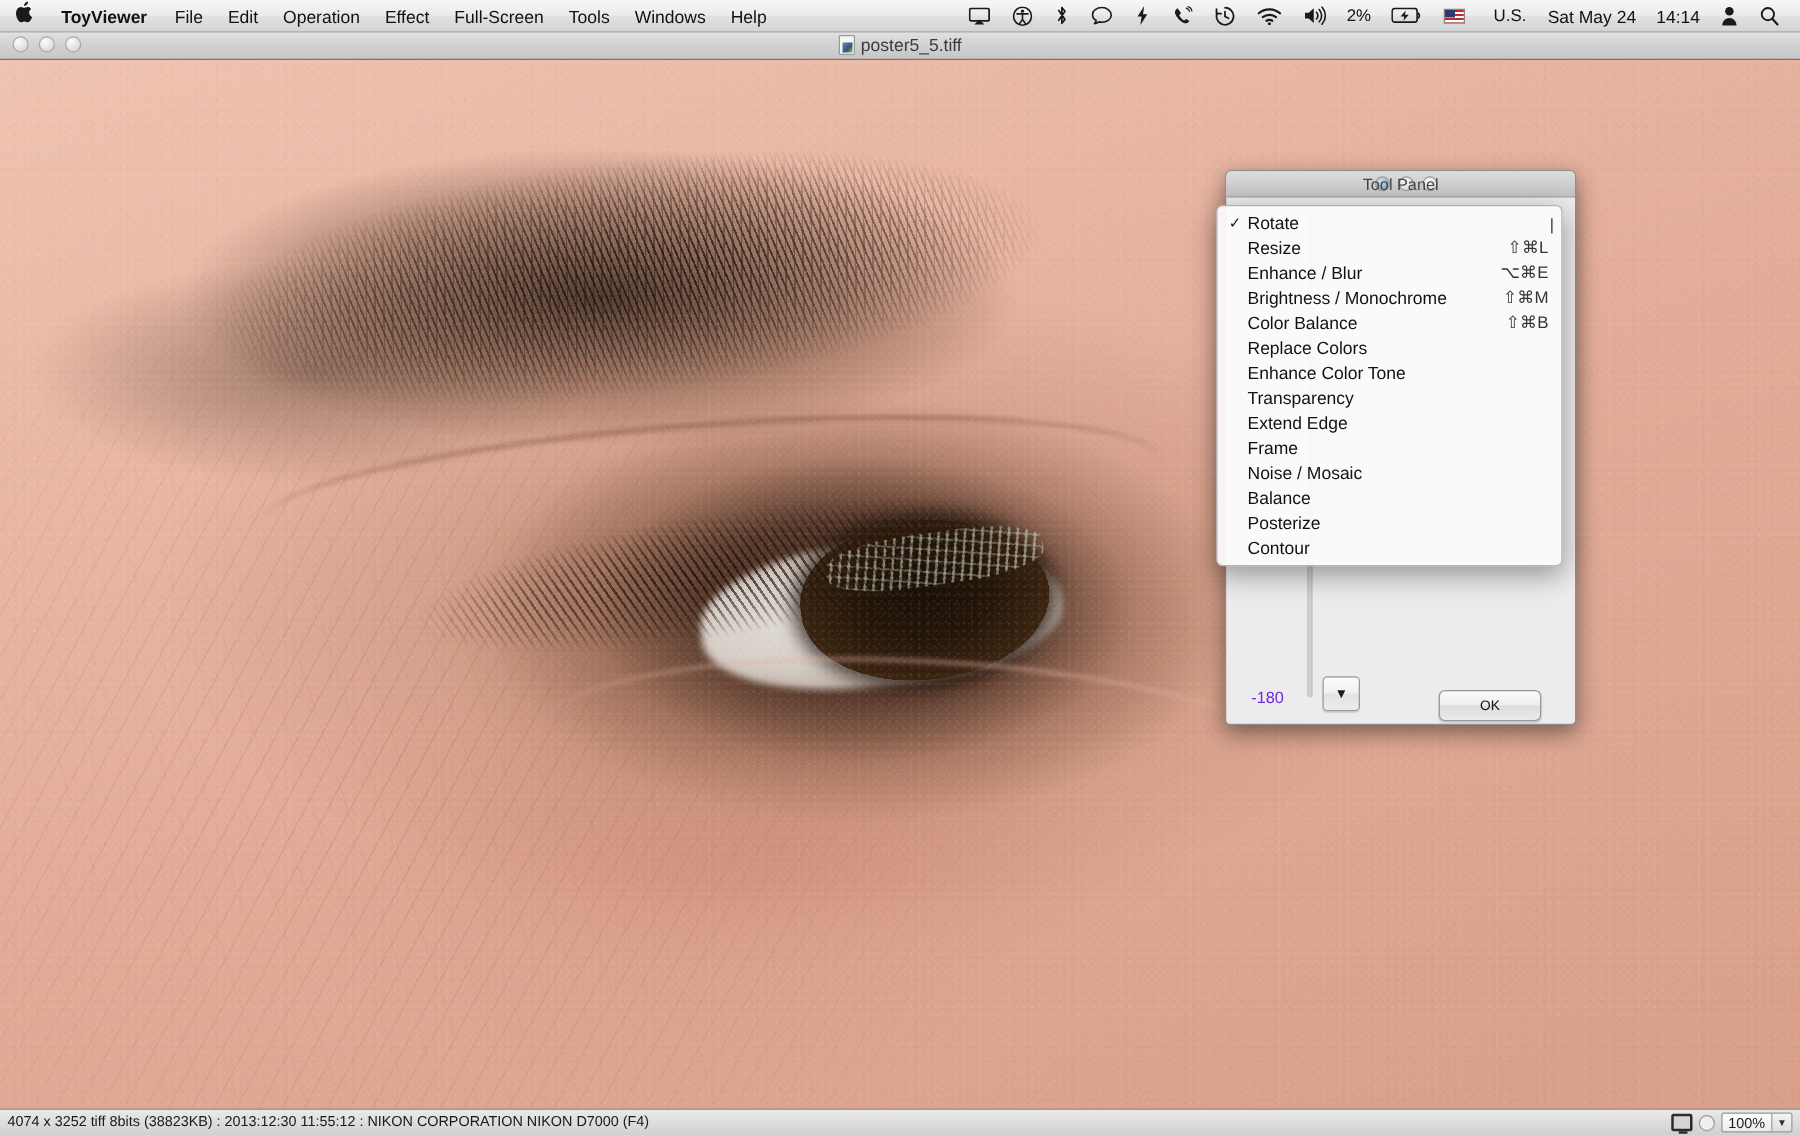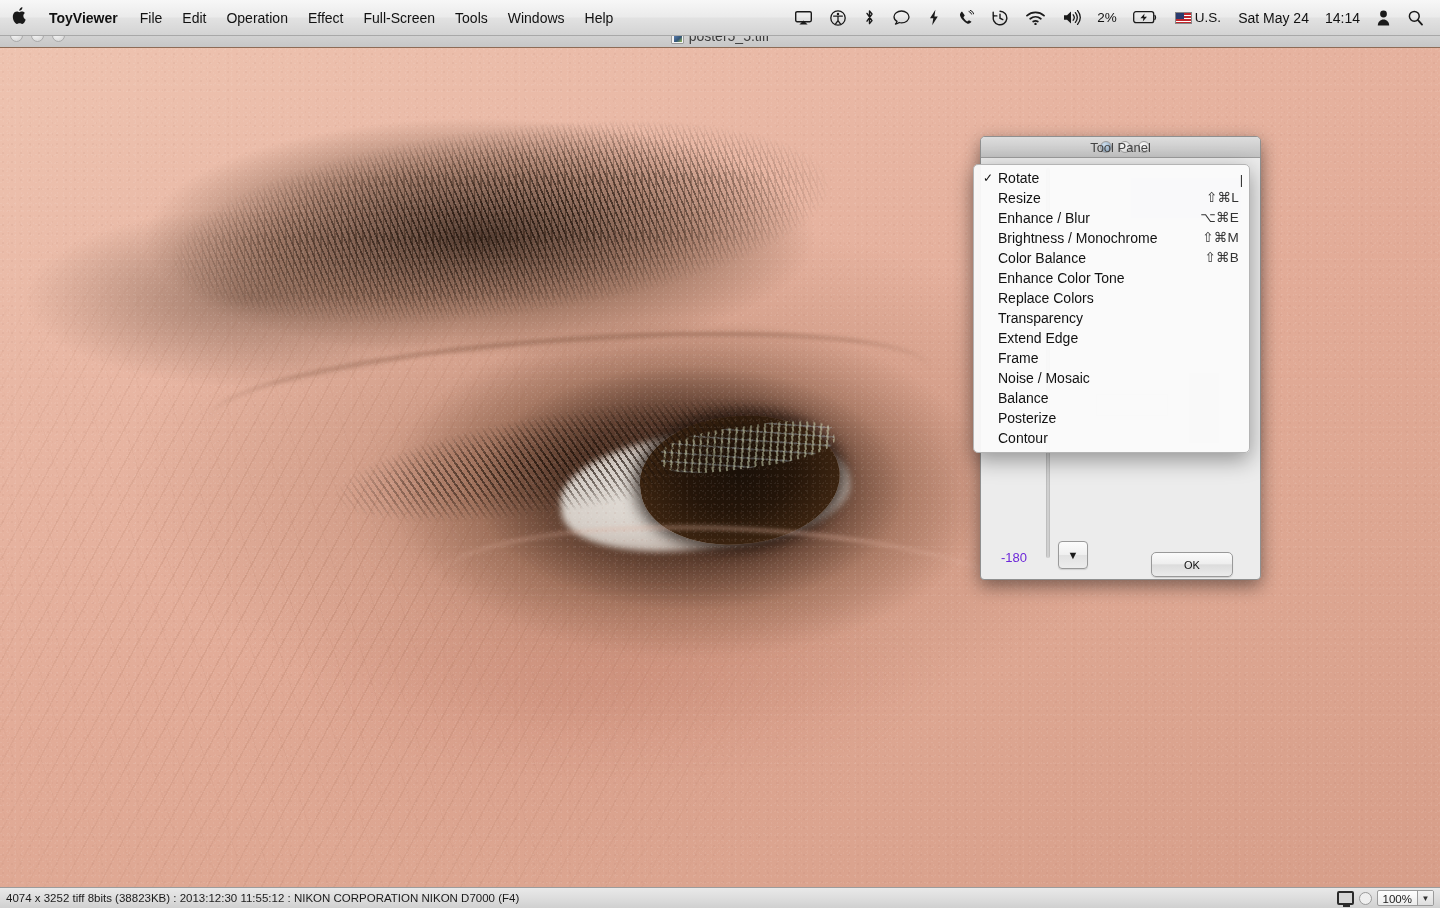--- a/index.html
+++ b/index.html
@@ -6,35 +6,35 @@
   html, body {
     width: 1440px; height: 908px;
     font-family: "Liberation Sans", sans-serif;
     overflow: hidden;
     background: #5a3a28;
   }
   #screen { position: relative; width: 1440px; height: 908px; }
 
   
   #menubar {
-    position: absolute; top: 0; left: 0; width: 1440px; height: 36px;
+    position: absolute; top: 0; left: 0; width: 1440px; height: 26px;
     background: linear-gradient(to bottom, #f7f7f7 0%, #ebebeb 48%, #e2e2e2 52%, #d3d3d3 100%);
     border-bottom: 1px solid #a8a8a8;
     display: flex; align-items: center;
     font-size: 14px; color: #111;
     z-index: 50;
   }
   .mb-apple {
     padding: 0 11px 0 12px; font-size: 16px; line-height: 1;
     position: relative; top: -1px;
   }
   .mb-item { padding: 0 10px; height: 24px; line-height: 24px; white-space: nowrap; }
   .mb-item.app-name { font-weight: bold; padding: 0 12px; }
   .mb-right { margin-left: auto; display: flex; align-items: center; padding-right: 8px; }
-  .mb-ico { padding: 0 9px; display: flex; align-items: center; height: 24px; }
+  .mb-ico { padding: 0 9px; display: flex; align-items: center; height: 24px; gap: 20px; }
   .mb-ico svg { display: block; }
   .mb-txt { padding: 0 7px; font-size: 13.5px; white-space: nowrap; }
   .mb-txt.clock { font-size: 14px; padding: 0 8px; }
   .flag {
     width: 17px; height: 12px; display: inline-block; position: relative;
     border: 0.5px solid #888; vertical-align: -2px; overflow: hidden;
     background: repeating-linear-gradient(to bottom, #c1272d 0 1.6px, #fff 1.6px 3.1px);
   }
   .flag::after {
     content: ""; position: absolute; left: 0; top: 0;
@@ -498,30 +498,30 @@
       <span class="dd-label">Brightness / Monochrome</span>
       <span class="dd-shortcut">⇧⌘M</span>
     </div>
     <div class="dd-item">
       <span class="dd-check"></span>
       <span class="dd-label">Color Balance</span>
       <span class="dd-shortcut">⇧⌘B</span>
     </div>
     <div class="dd-item">
       <span class="dd-check"></span>
+      <span class="dd-label">Replace Colors</span>
+      <span class="dd-shortcut"></span>
+    </div>
+    <div class="dd-item">
+      <span class="dd-check"></span>
       <span class="dd-label">Enhance Color Tone</span>
       <span class="dd-shortcut"></span>
     </div>
     <div class="dd-item">
       <span class="dd-check"></span>
-      <span class="dd-label">Replace Colors</span>
-      <span class="dd-shortcut"></span>
-    </div>
-    <div class="dd-item">
-      <span class="dd-check"></span>
       <span class="dd-label">Transparency</span>
       <span class="dd-shortcut"></span>
     </div>
     <div class="dd-item">
       <span class="dd-check"></span>
       <span class="dd-label">Extend Edge</span>
       <span class="dd-shortcut"></span>
     </div>
     <div class="dd-item">
       <span class="dd-check"></span>

